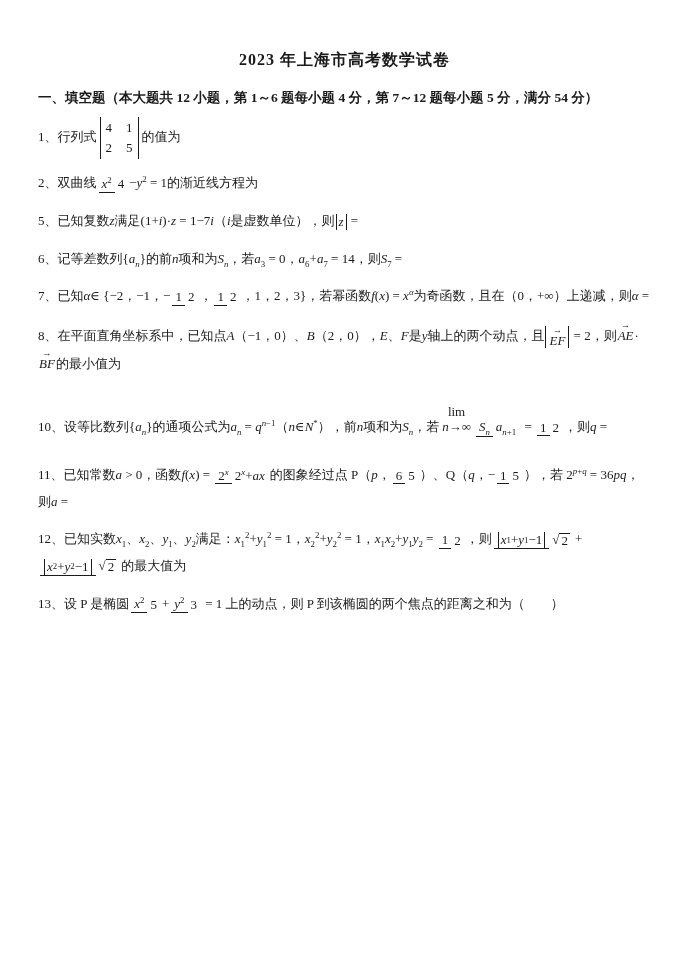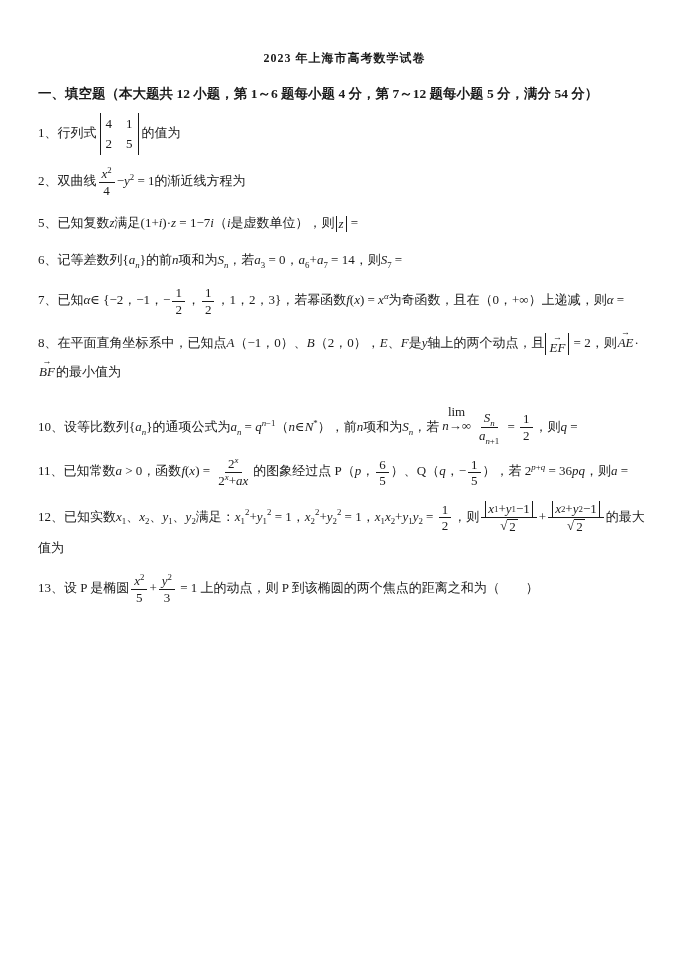--- a/index.html
+++ b/index.html
@@ -15,21 +15,21 @@
     background: #ffffff;
     color: #1a1a1a;
     padding: 50px 40px 0 38px;
     font-family: "Liberation Serif", "DejaVu Serif", serif;
     font-size: 13px;
     overflow: hidden;
   }
   .title {
     text-align: center;
     font-weight: bold;
-    font-size: 12px;
+    font-size: 16px;
     margin: 0 0 18px 0;
     letter-spacing: 1px;
   }
   .sec-header {
     font-weight: bold;
     font-size: 13.5px;
     margin: 18px 0 10px 0;
   }
   .sec-choice .sec-header {
     margin-top: 10px;
@@ -37,21 +37,21 @@
   .q {
     margin: 0 0 11px 0;
     line-height: 2.05;
     text-align: left;
   }
   
   .mi { font-style: italic; font-family: "Liberation Serif", "DejaVu Serif", serif; }
   sup, sub { font-size: 0.68em; line-height: 1; }
   .frac {
     display: inline-flex;
-    flex-direction: column;
+    flex-direction: row;
     align-items: center;
     vertical-align: middle;
     text-align: center;
     line-height: 1.2;
     margin: 0 2px;
   }
   .num { display: block; padding: 0 3px; border-bottom: 1px solid #1a1a1a; }
   .den { display: block; padding: 0 3px; }
   .abs {
     display: inline-flex;
@@ -83,21 +83,21 @@
   }
   .varr { display: block; font-size: 9px; height: 8px; line-height: 8px; }
   .vbase { display: block; }
   .sqrt { display: inline-flex; }
   .rad { line-height: 1.15; }
   .rbar { border-top: 1px solid #1a1a1a; padding: 0 2px; line-height: 1.15; }
   .stack {
     display: inline-block;
     text-align: center;
     line-height: 1.15;
-    margin: 8px 3px;
+    margin: 16px 3px;
   }
   .stt, .stb { display: block; }
 </style>
 </head>
 <body>
 
 <div class="page">
   <h1 class="title">2023 年上海市高考数学试卷</h1>
 
   <div class="sec sec-fill">

